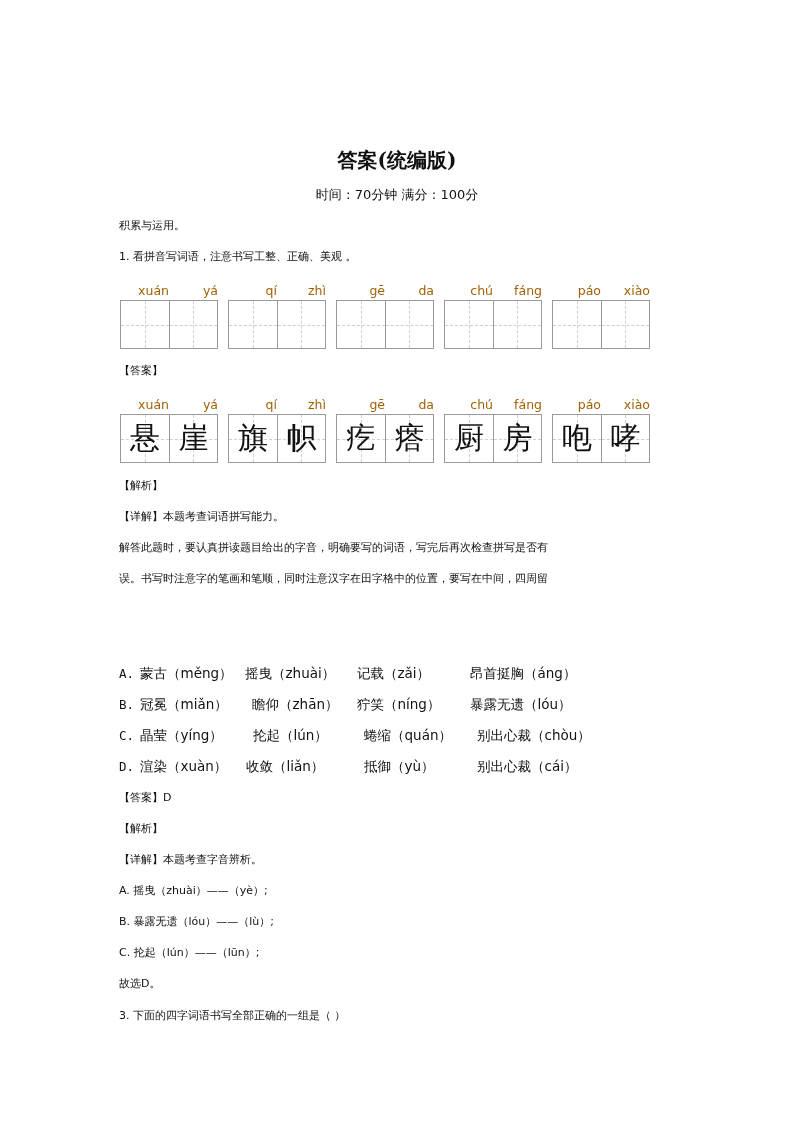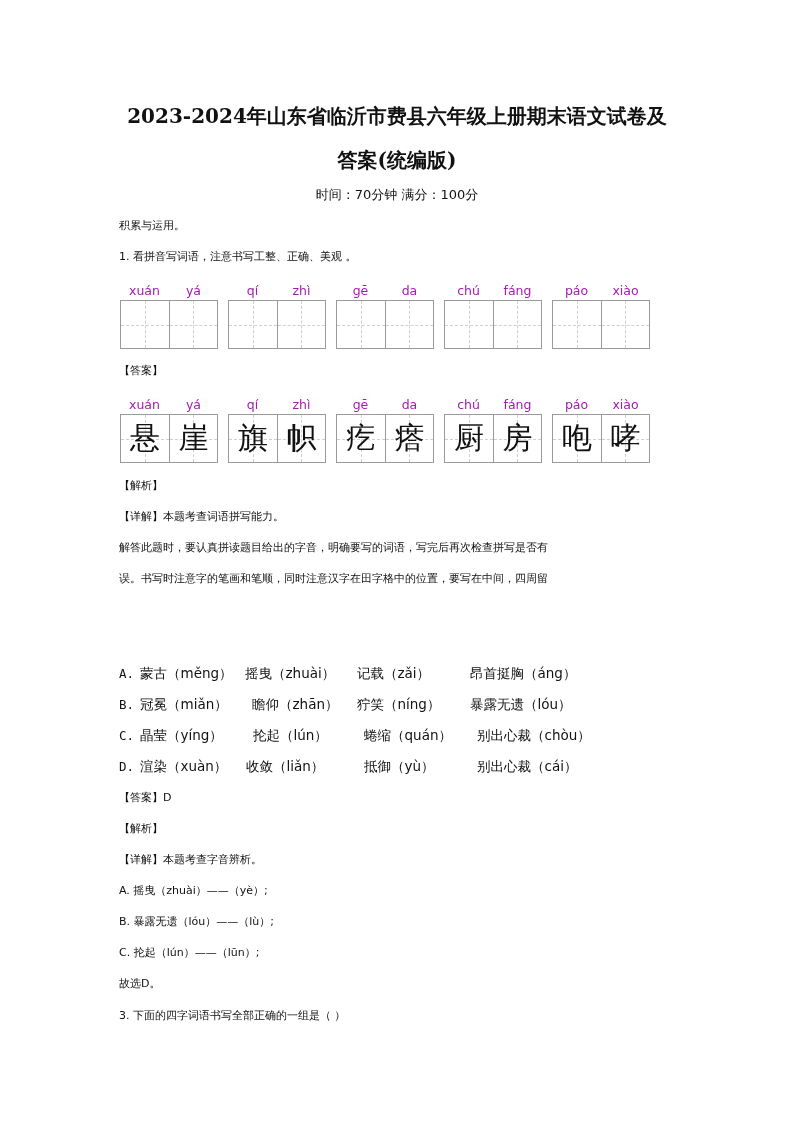--- a/index.html
+++ b/index.html
@@ -6,38 +6,37 @@
   body { width: 794px; height: 1123px; position: relative; overflow: hidden;
          font-family: "DejaVu Sans", sans-serif; color: #111; }
   .page { position: absolute; left: 0; top: 0; width: 794px; height: 1123px; background: #fff; }
   .title { position: absolute; left: 0; width: 794px; text-align: center;
            font-family: "DejaVu Serif", serif; font-weight: bold; font-size: 20px; color: #111; letter-spacing: 0px; }
   .title-1 { top: 103px; }
   .title-2 { top: 147px; }
   .meta { position: absolute; left: 0; width: 794px; top: 186px; text-align: center; font-size: 13px; }
   .line { position: absolute; left: 119px; font-size: 11px; white-space: nowrap; }
   .pinyin-row { position: absolute; left: 120px; height: 16px; width: 540px; }
-  .pinyin { position: absolute; width: 49px; text-align: center; font-size: 12.5px; color: #a21caf; }
+  .pinyin { position: absolute; width: 49px; text-align: right; font-size: 12.5px; color: #a16207; }
   .grid-row { position: absolute; left: 120px; width: 540px; height: 50px; }
   .grid-group { position: absolute; top: 0; width: 98px; height: 49px; border: 1px solid #9a9a9a; box-sizing: border-box; display: flex; }
   .cell { position: relative; width: 49px; height: 47px; box-sizing: border-box; }
   .cell + .cell { border-left: 1px solid #9a9a9a; }
   .cell::before { content: ""; position: absolute; left: 50%; top: 0; bottom: 0; border-left: 1px dashed #cfcfcf; }
   .cell::after { content: ""; position: absolute; top: 50%; left: 0; right: 0; border-top: 1px dashed #cfcfcf; }
   .cell .ch { position: absolute; inset: 0; display: flex; align-items: center; justify-content: center;
               font-family: "DejaVu Serif", serif; font-size: 30px; color: #111; z-index: 2; }
   .opt { position: absolute; font-size: 13.5px; white-space: nowrap; }
   .mono { font-family: "DejaVu Sans Mono", monospace; font-size: 12.5px; }
 </style>
 </head>
 <body>
 
 <div class="page">
 
-  <div class="title title-1">2023-2024年山东省临沂市费县六年级上册期末语文试卷及</div>
   <div class="title title-2">答案(统编版)</div>
   <div class="meta">时间：70分钟   满分：100分</div>
 
   <div class="line" style="top:218px">积累与运用。</div>
   <div class="line" style="top:249px">1. 看拼音写词语，注意书写工整、正确、美观 。</div>
 
   <div class="pinyin-row" style="top:283px">
     <span class="pinyin" style="left:0px">xuán</span>
     <span class="pinyin" style="left:49px">yá</span>
     <span class="pinyin" style="left:108px">qí</span>

